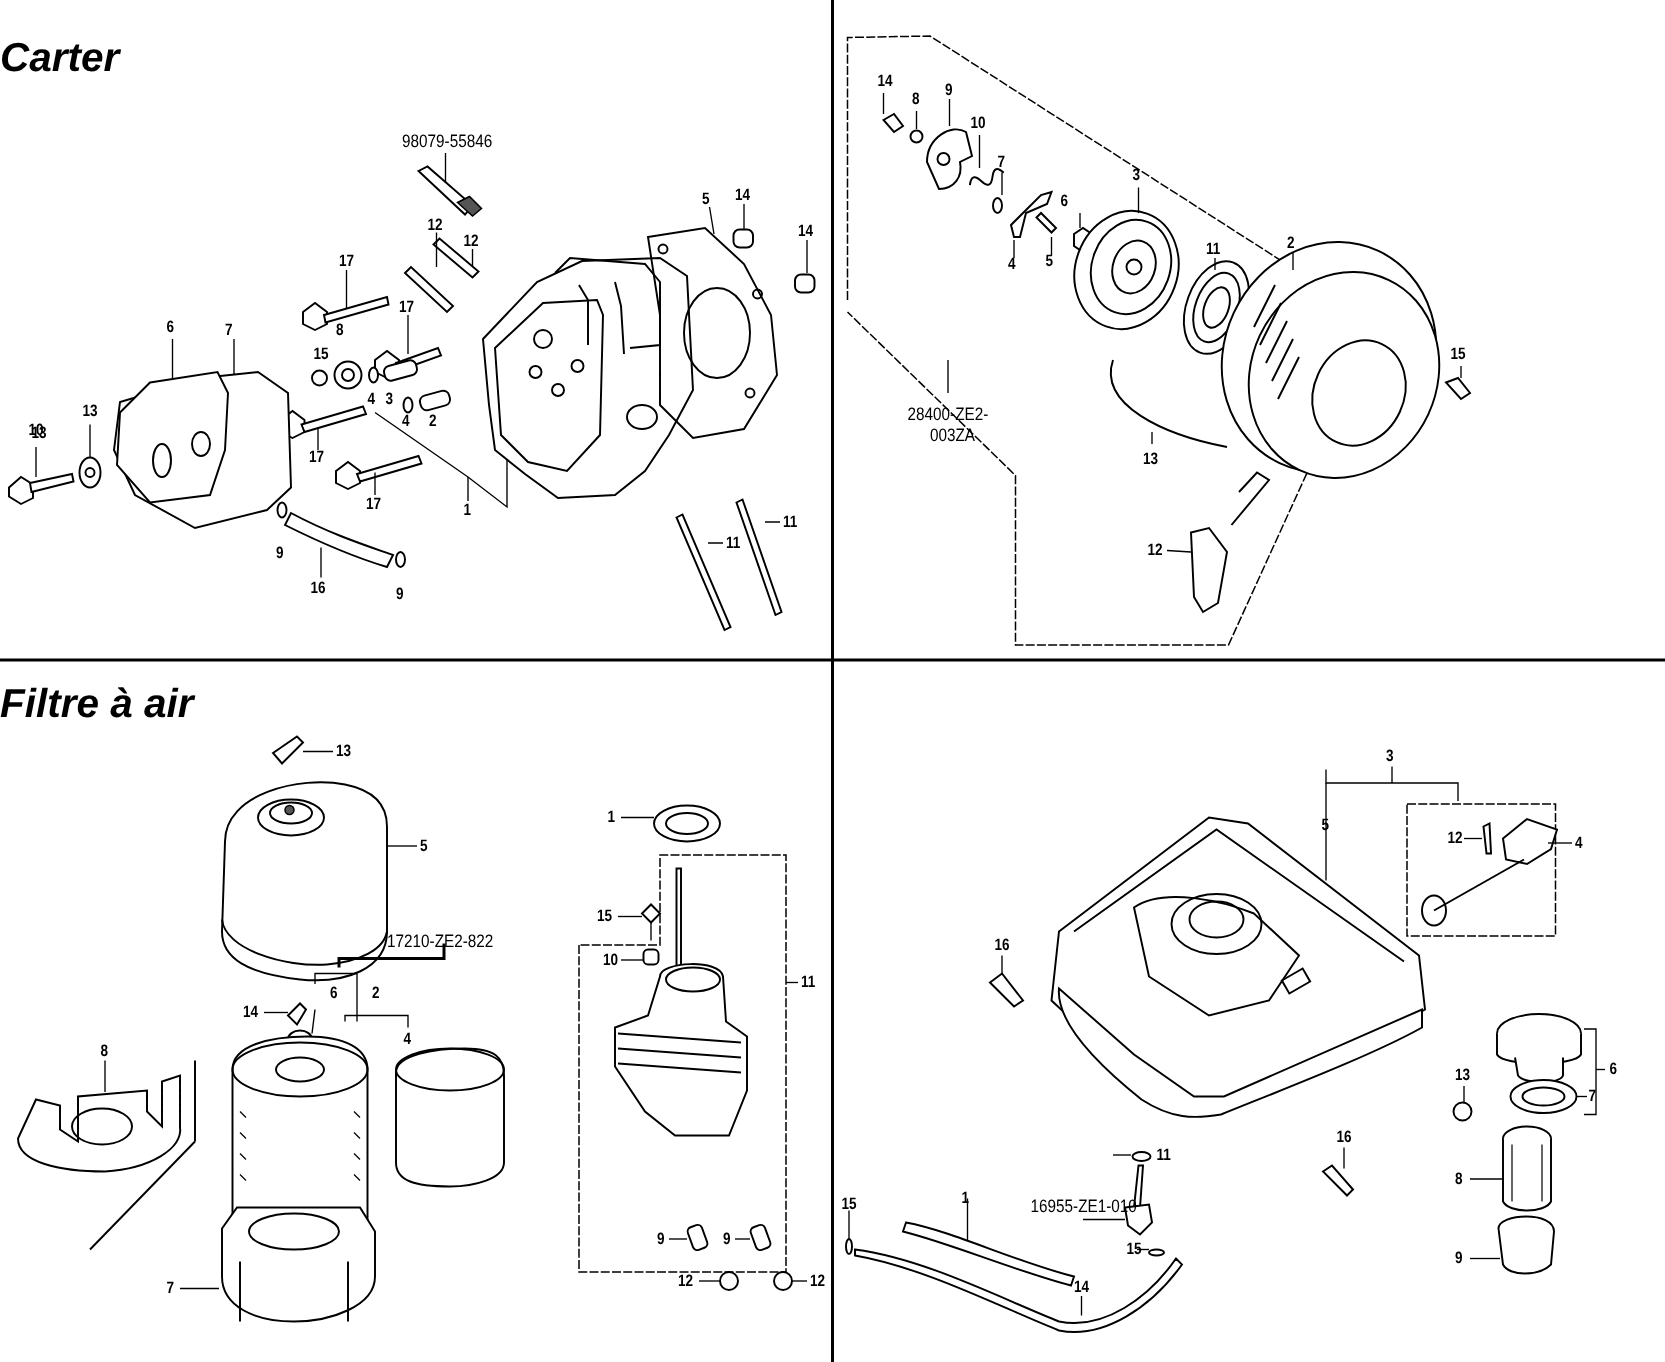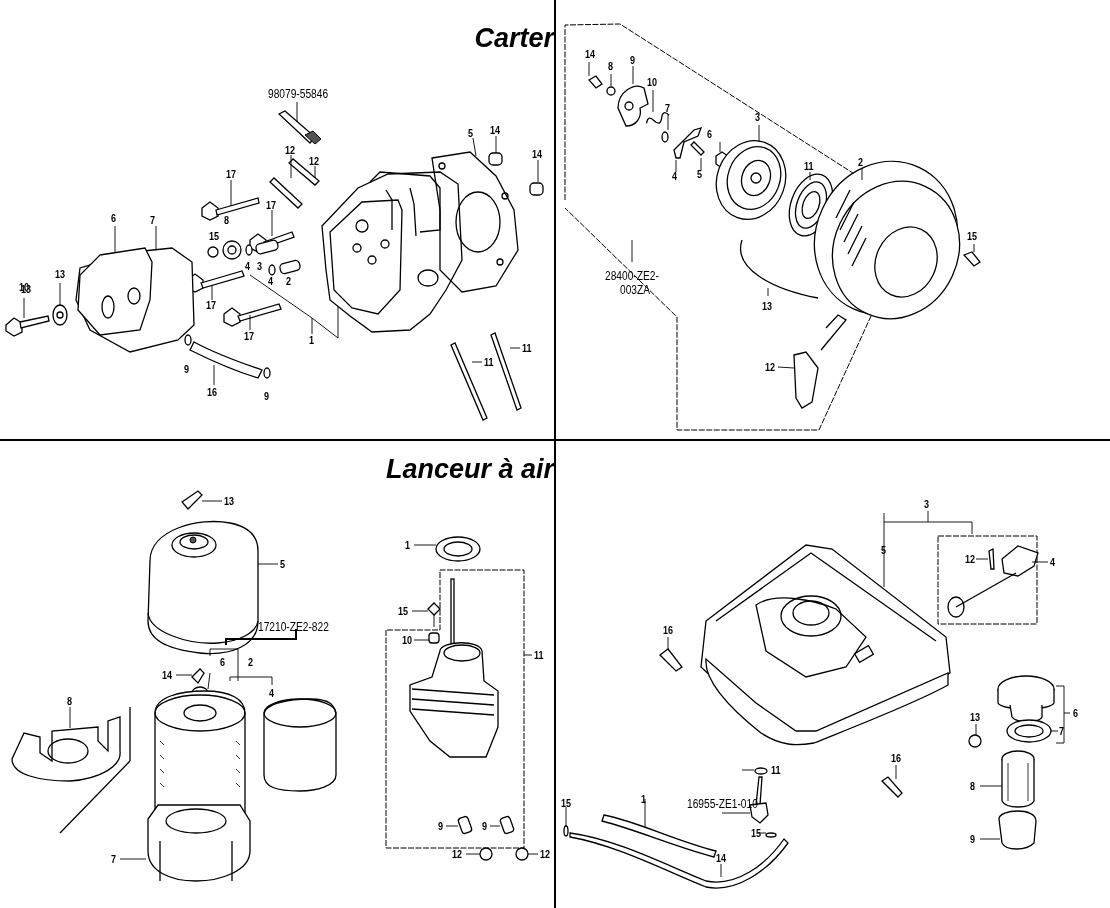--- a/index.html
+++ b/index.html
@@ -1,21 +1,21 @@
 <!DOCTYPE html>
 <html><head>
 <meta charset="utf-8">
 <style>
   html, body { margin: 0; padding: 0; background: #ffffff; }
   body { width: 1110px; height: 908px; position: relative; overflow: hidden;
          font-family: "Liberation Sans", sans-serif; color: #000; }
   .divider-v { position: absolute; left: 554px; top: 0; width: 2px; height: 908px; background: #000; }
   .divider-h { position: absolute; left: 0; top: 439px; width: 1110px; height: 2px; background: #000; }
   .panel { position: absolute; overflow: hidden; }
-  .panel-title { position: absolute; left: 0; right: 0; text-align: right;
+  .panel-title { position: absolute; left: 0; right: 0; text-align: left;
                  font-weight: bold; font-style: italic; font-size: 27px; line-height: 30px; }
   svg.art { position: absolute; left: 0; top: 0; }
   svg.art .ln { fill: none; stroke: #000; stroke-width: 1.3; }
   svg.art .lt { fill: none; stroke: #000; stroke-width: 0.8; }
   svg.art .sh { fill: #fff; stroke: #000; stroke-width: 1.3; }
   svg.art .dk { fill: #555; stroke: #000; stroke-width: 1; }
   svg.art .callout { fill: none; stroke: #000; stroke-width: 0.9; }
   svg.art .frame { fill: none; stroke: #000; stroke-width: 1; stroke-dasharray: 6 1.5; }
   .lbl { position: absolute; font-size: 11px; line-height: 12px; font-weight: bold;
          font-family: "Liberation Sans Narrow", "Liberation Sans", sans-serif; transform: scaleX(0.82); transform-origin: left top; white-space: nowrap; }
@@ -232,21 +232,21 @@
   <div class="lbl" style="left:116px;top:170px;">4</div>
   <div class="lbl" style="left:141px;top:168px;">5</div>
   <div class="lbl" style="left:248px;top:160px;">11</div>
   <div class="lbl" style="left:302px;top:156px;">2</div>
   <div class="lbl" style="left:411px;top:230px;">15</div>
   <div class="lbl" style="left:206px;top:300px;">13</div>
   <div class="lbl" style="left:209px;top:361px;">12</div>
 </div>
 
 <div class="panel" style="left:0;top:441px;width:554px;height:467px;">
-  <div class="panel-title" style="top:13px;">Lanceur à air</div>
+  <div class="panel-title" style="top:13px;">Filtre à air</div>
   <svg class="art" width="554" height="467">
 
     <path class="sh" d="M182 61 L198 50 L202 54 L188 68 Z"></path>
     <line class="callout" x1="202" y1="60" x2="222" y2="60"></line>
 
     <g>
       <path class="sh" d="M150 120 C150 88, 200 76, 230 82 C250 86, 258 96, 258 110 L258 180 C258 205, 230 215, 200 212 C165 208, 148 198, 148 180 Z"></path>
       <path class="ln" d="M148 172 C150 192, 190 204, 218 202 C240 200, 256 192, 258 180"></path>
       <ellipse class="ln" cx="194" cy="104" rx="22" ry="12"></ellipse>
       <ellipse class="ln" cx="194" cy="101" rx="14" ry="7"></ellipse>

